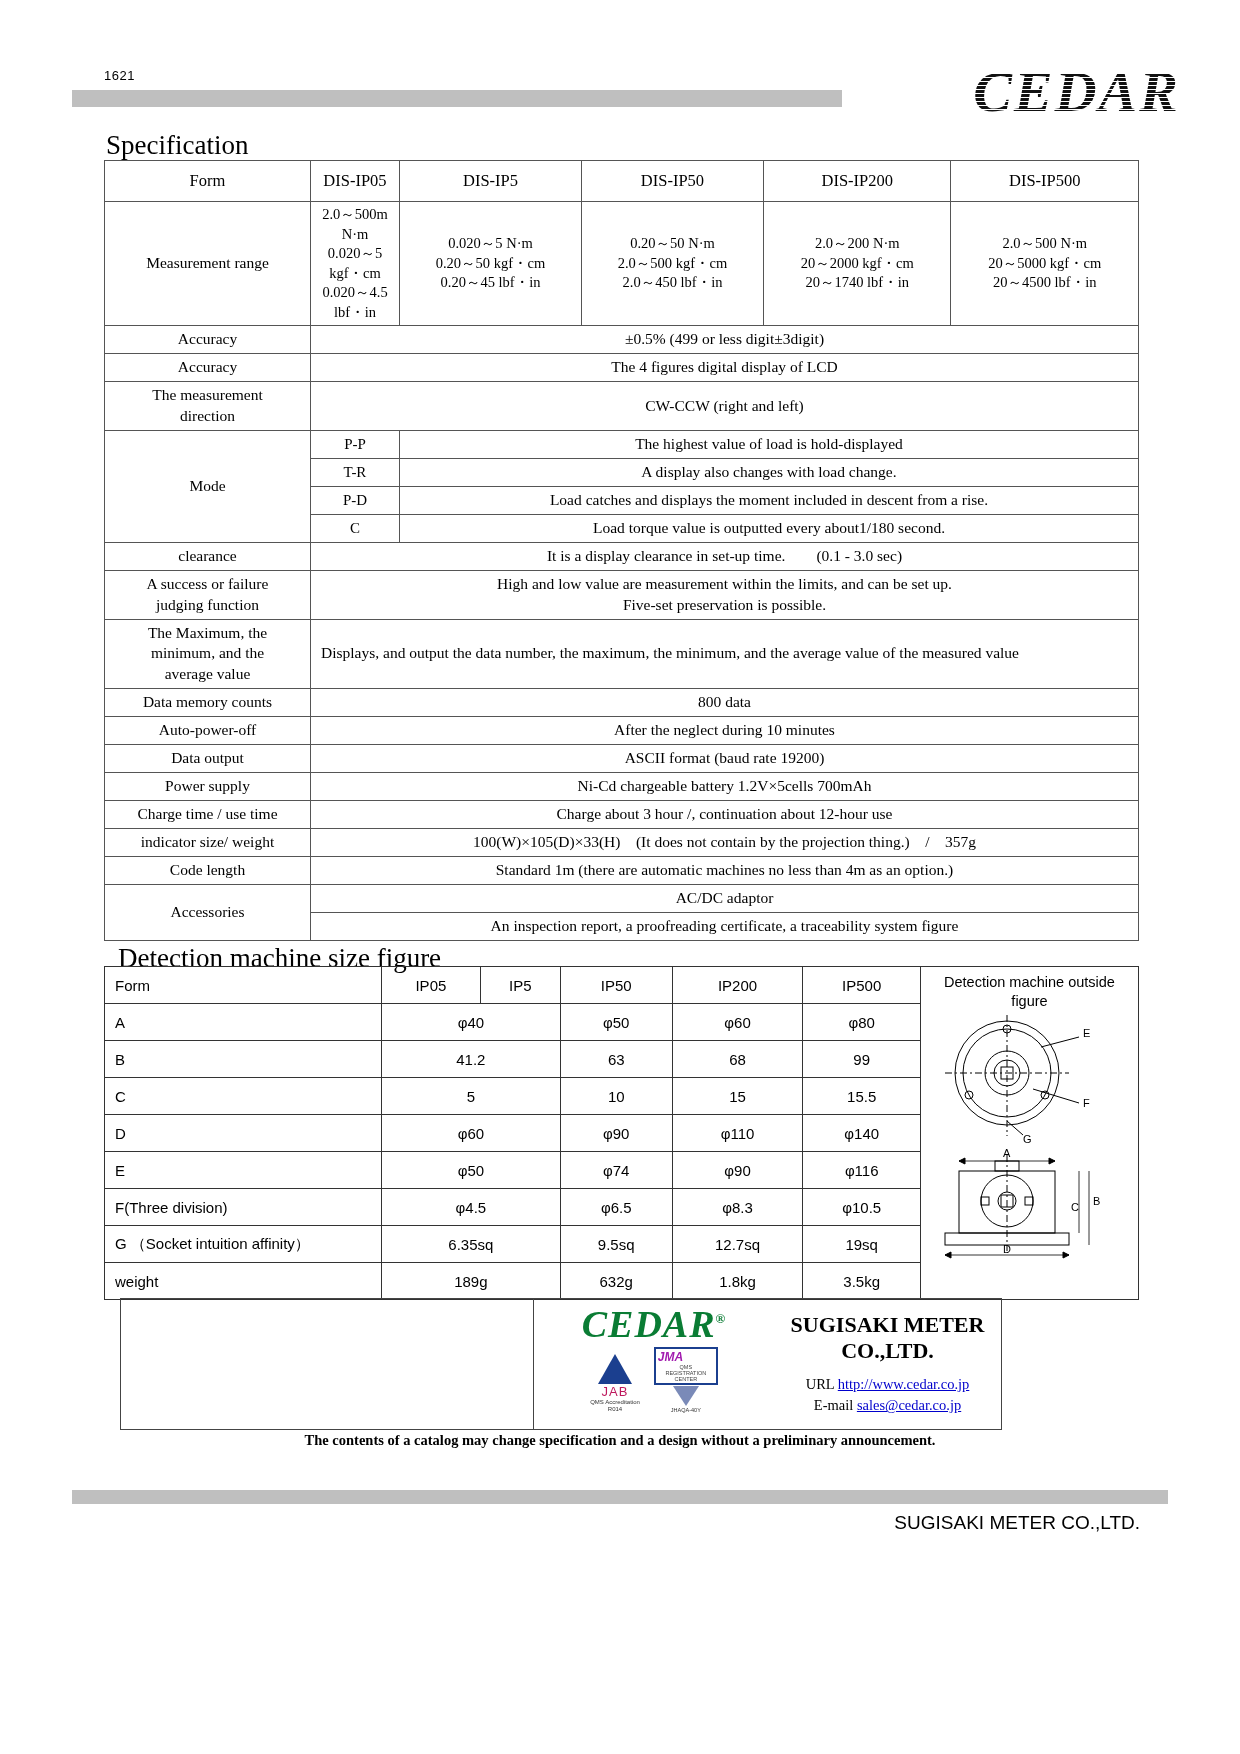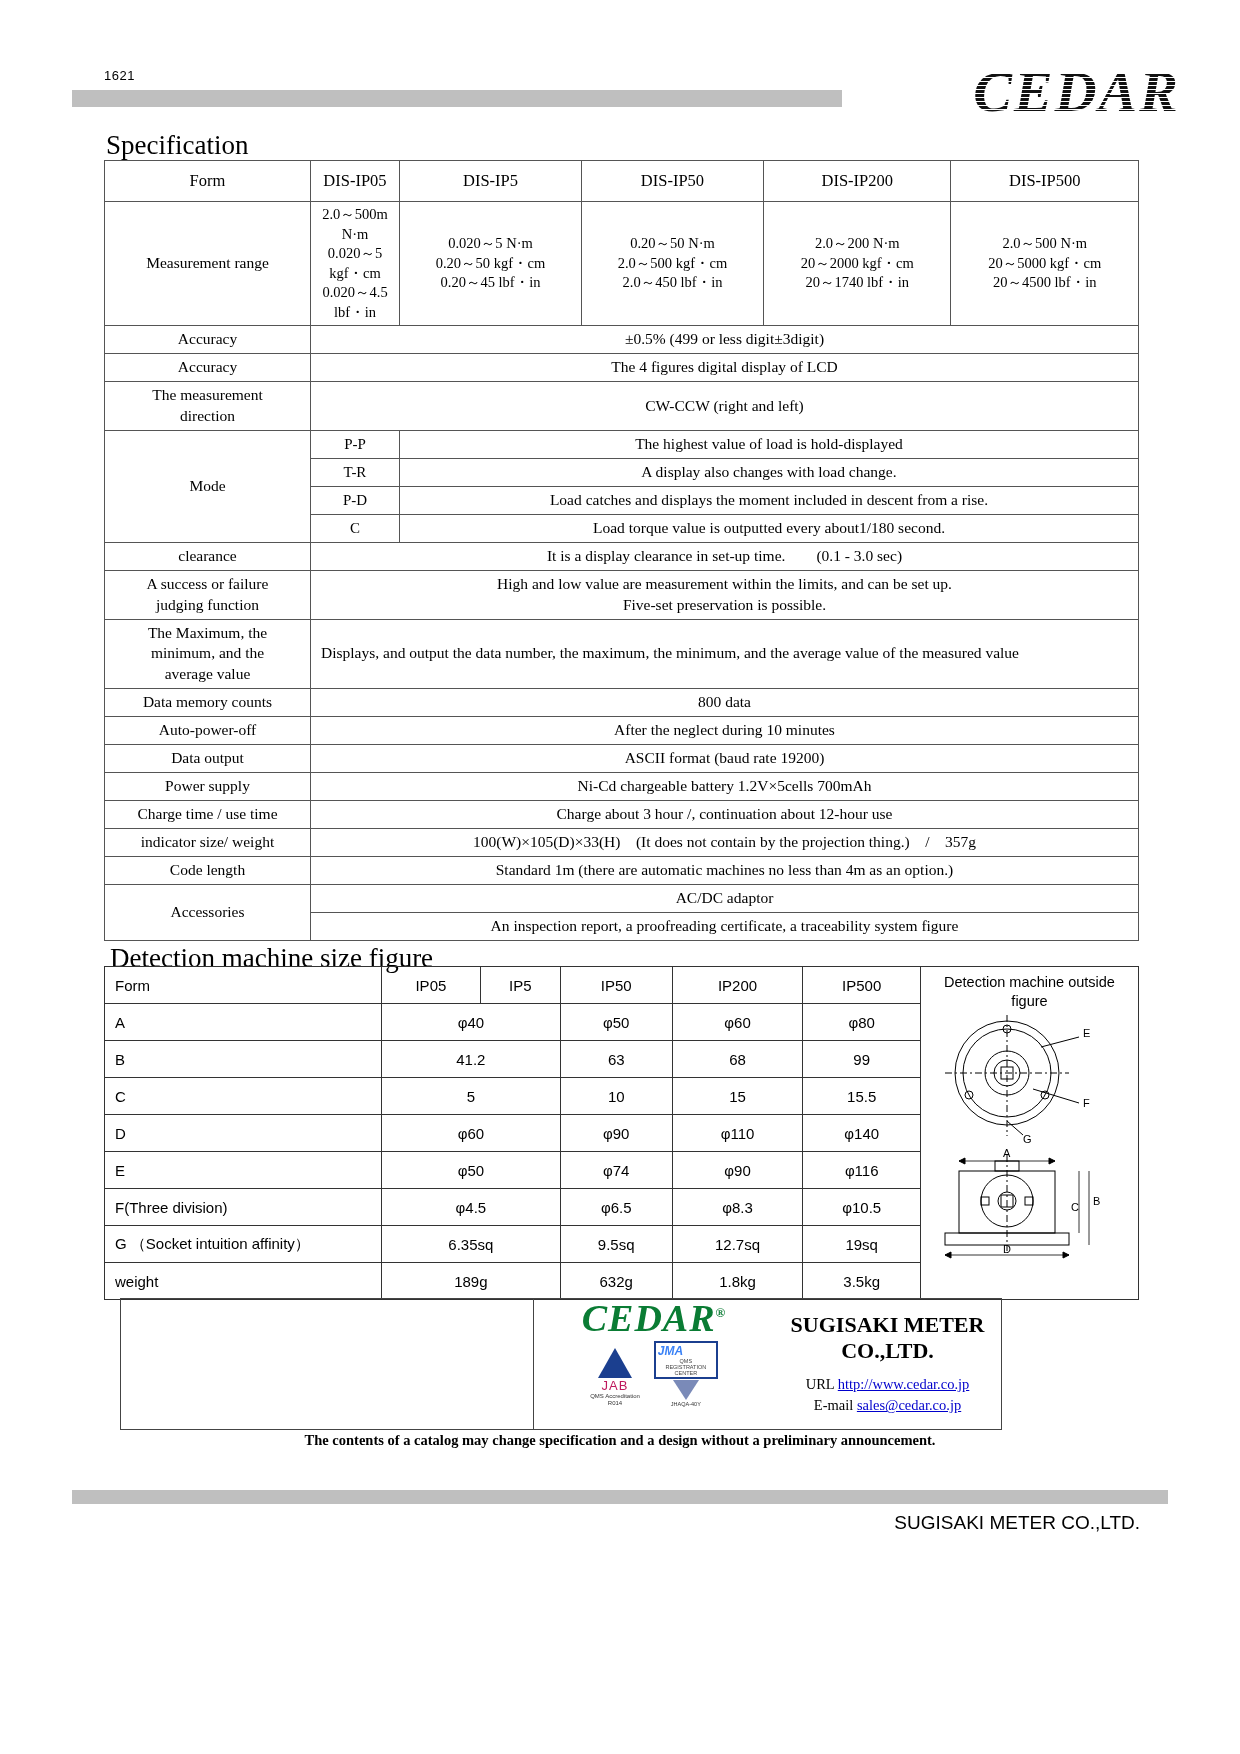--- a/index.html
+++ b/index.html
@@ -12,21 +12,21 @@
 
   
   .pagenum{position:absolute;left:104px;top:68px;font-family:"Liberation Sans",sans-serif;font-size:13px;letter-spacing:.5px;}
   .headerbar{position:absolute;left:72px;top:90px;width:770px;height:17px;background:#bfbfbf;}
   .brand-head{position:absolute;right:60px;top:58px;font-family:"Liberation Serif",serif;font-style:italic;font-weight:bold;font-size:58px;letter-spacing:2px;
       background:repeating-linear-gradient(180deg,#111 0 3px,#fff 3px 4px);-webkit-background-clip:text;background-clip:text;color:transparent;}
 
   
   .sect-title{position:absolute;font-size:27px;font-family:"Liberation Serif",serif;}
   #spec-title{left:106px;top:130px;}
-  #det-title{left:110px;top:943px;text-align:right;}
+  #det-title{left:118px;top:943px;text-align:right;}
 
   
   table{border-collapse:collapse;}
   #spec-table{position:absolute;left:104px;top:160px;width:1035px;font-size:15.5px;}
   #spec-table td{border:1px solid #555;padding:3px 5px;text-align:center;vertical-align:middle;line-height:1.35;}
   #spec-table td.lbl{width:195px;}
   #spec-table td.modecode{width:78px;font-size:15px;}
   #spec-table td.leftal{text-align:left;padding-left:10px;}
   .mr-cell{line-height:1.5;padding-top:12px;padding-bottom:12px;font-size:14.5px;}
   .hdr td{height:34px;font-size:16.5px;}
@@ -35,34 +35,34 @@
   #det-table{position:absolute;left:104px;top:966px;width:1035px;font-size:15px;
      font-family:"Liberation Sans",sans-serif;}
   #det-table td{border:1px solid #333;padding:5px 6px;text-align:center;vertical-align:middle;height:26px;}
   #det-table td.rowlbl{text-align:left;padding-left:10px;width:260px;}
   #det-table td.figcell{width:205px;vertical-align:top;padding:6px;}
   .fig-cap{font-size:14.5px;line-height:1.3;text-align:center;font-family:"Liberation Sans",sans-serif;}
 
   
   #footer-box{position:absolute;left:120px;top:1298px;width:880px;height:130px;border:1px solid #444;display:flex;}
   .fb-left{width:412px;border-right:1px solid #444;}
-  .fb-mid{width:240px;position:relative;display:flex;flex-direction:column;align-items:center;justify-content:flex-start;}
+  .fb-mid{width:240px;position:relative;display:flex;flex-direction:column;align-items:center;justify-content:flex-start;padding-top:6px;}
   .fb-right{flex:1;display:flex;flex-direction:column;justify-content:center;}
   .cedar-green{font-family:"Liberation Serif",serif;font-style:italic;font-weight:bold;font-size:38px;color:#0a7c34;letter-spacing:1px;line-height:1;}
   .cedar-reg{font-size:13px;vertical-align:super;}
   .company{font-family:"Liberation Serif",serif;font-weight:bold;font-size:22px;text-align:center;line-height:1.2;}
   .contact{font-size:14.5px;text-align:center;margin-top:10px;line-height:1.45;}
   .contact a{color:#0000cc;text-decoration:underline;}
   .badges{display:flex;gap:14px;align-items:flex-end;margin-top:4px;}
   .badge{text-align:center;font-family:"Liberation Sans",sans-serif;}
   .jab-tri{width:0;height:0;border-left:17px solid transparent;border-right:17px solid transparent;border-bottom:30px solid #1b3f8f;margin:0 auto;}
   .jab-txt{font-size:13px;font-weight:normal;color:#be185d;letter-spacing:1px;}
   .jab-sub{font-size:6px;color:#333;line-height:1.15;}
   .jma-box{border:2px solid #1b3f8f;width:56px;padding:1px 2px;}
-  .jma-title{font-size:12px;font-weight:bold;font-style:italic;color:#3b82f6;text-align:left;}
+  .jma-title{font-size:12px;font-weight:bold;font-style:italic;color:#a21caf;text-align:left;}
   .jma-sub{font-size:5.5px;color:#444;text-align:center;line-height:1.1;}
   .jma-v{width:0;height:0;border-left:13px solid transparent;border-right:13px solid transparent;border-top:20px solid #7a8ab8;margin:1px auto 0;}
   .jma-foot{font-size:5.5px;color:#333;margin-top:1px;}
 
   .disclaimer{position:absolute;left:0;right:0;top:1432px;text-align:center;font-weight:bold;font-size:14.5px;font-family:"Liberation Serif",serif;}
 
   .footbar{position:absolute;left:72px;top:1490px;width:1096px;height:14px;background:#bfbfbf;}
   .footname{position:absolute;right:100px;top:1512px;font-family:"Liberation Sans",sans-serif;font-size:19px;}
 
   

